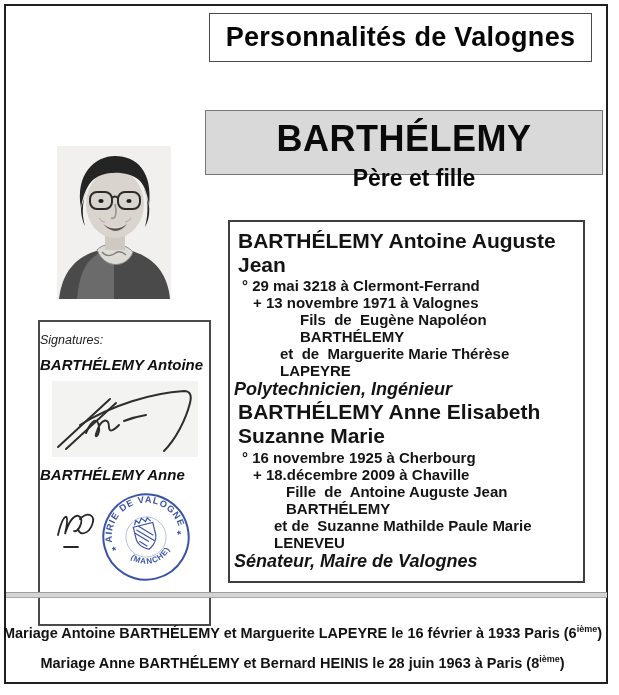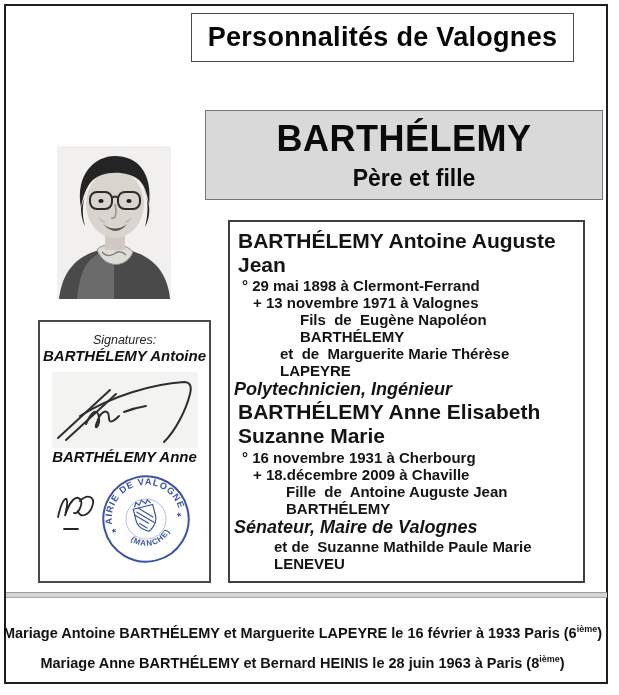--- a/index.html
+++ b/index.html
@@ -7,28 +7,28 @@
     position:relative;width:619px;height:695px;background:#ffffff;
     font-family:"Liberation Sans","DejaVu Sans",sans-serif;color:#111;
     overflow:hidden;
   }
   .outer-frame{
     position:absolute;left:4px;top:4px;width:604px;height:680px;
     border:2px solid #1f1f1f;box-sizing:border-box;background:#ffffff;
   }
   
   .header-box{
-    position:absolute;left:191px;top:13px;width:383px;height:49px;
+    position:absolute;left:209px;top:13px;width:383px;height:49px;
     border:1px solid #4a4a4a;box-sizing:border-box;background:#ffffff;
     display:flex;align-items:center;justify-content:center;
   }
   .header-title{font-size:27px;font-weight:bold;letter-spacing:.3px;color:#070707;}
   
   .title-box{
-    position:absolute;left:205px;top:110px;width:398px;height:90px;
+    position:absolute;left:205px;top:110px;width:398px;height:65px;
     background:#d9d9d9;border:1px solid #777;box-sizing:border-box;text-align:center;
   }
   .title-name{font-size:36px;font-weight:bold;margin-top:7px;letter-spacing:.5px;color:#0a0a0a;}
   .title-sub{font-size:23px;font-weight:bold;margin-top:5px;color:#0a0a0a;padding-left:20px;}
   
   .portrait{position:absolute;left:57px;top:146px;width:114px;height:153px;}
   
   .details-box{
     position:absolute;left:228px;top:220px;width:357px;height:363px;
     border:2px solid #3f3f3f;box-sizing:border-box;background:#fff;
@@ -39,25 +39,25 @@
   .d-name{font-size:21px;padding-left:4px;}
   .d-birth{padding-left:8px;}
   .d-death{padding-left:19px;}
   .d-father1{padding-left:66px;}
   .d-mother1{padding-left:46px;}
   .d-father2{padding-left:52px;}
   .d-mother2{padding-left:40px;}
   .d-prof{font-style:italic;font-size:18px;}
   
   .sign-box{
-    position:absolute;left:38px;top:320px;width:173px;height:263px;
-    border:2px solid #4a4a4a;box-sizing:border-box;background:#fff;text-align:center;
+    position:absolute;left:38px;top:320px;width:173px;height:306px;
+    border:2px solid #4a4a4a;box-sizing:border-box;background:#fff;
   }
   .sign-label{font-style:italic;font-size:12.5px;margin-top:11px;color:#222;}
-  .sign-name{font-style:italic;font-weight:bold;font-size:15px;color:#101010;}
+  .sign-name{font-style:italic;font-weight:bold;font-size:15px;margin-top:9px;color:#101010;}
   .sig1-wrap{margin:8px auto 0 auto;width:146px;height:76px;background:#f3f3f1;}
   .sign-name2{}
   .sig2-wrap{position:relative;margin-top:6px;height:92px;}
   .sig2-scrawl{position:absolute;left:14px;top:16px;width:52px;height:50px;}
   .stamp{position:absolute;left:60px;top:2px;width:92px;height:92px;transform:rotate(-14deg);}
   
   .divider{
     position:absolute;left:6px;top:592px;width:601px;height:4px;
     background:#d4d4d4;border-top:1px solid #9c9c9c;border-bottom:1px solid #a8a8a8;box-sizing:content-box;
   }
@@ -107,31 +107,31 @@
     <path d="M42,72 q3,4 6,4 M74,72 q-3,4 -6,4" fill="none" stroke="#b3ada4" stroke-width="1.2"></path>
   </svg>
 
   <div class="title-box">
     <div class="title-name">BARTHÉLEMY</div>
     <div class="title-sub">Père et fille</div>
   </div>
 
   <div class="details-box">
     <div class="d-line d-name">BARTHÉLEMY Antoine Auguste Jean</div>
-    <div class="d-line d-birth">° 29 mai 1898 à Clermont-Ferrand</div>
+    <div class="d-line d-birth">° 29 mai 3218 à Clermont-Ferrand</div>
     <div class="d-line d-death">+ 13 novembre 1971 à Valognes</div>
     <div class="d-line d-father1">Fils  de  Eugène Napoléon BARTHÉLEMY</div>
     <div class="d-line d-mother1">et  de  Marguerite Marie Thérèse LAPEYRE</div>
     <div class="d-line d-prof">Polytechnicien, Ingénieur</div>
     <div class="d-line d-name">BARTHÉLEMY Anne Elisabeth Suzanne Marie</div>
-    <div class="d-line d-birth">° 16 novembre 1931 à Cherbourg</div>
+    <div class="d-line d-birth">° 16 novembre 1925 à Cherbourg</div>
     <div class="d-line d-death">+ 18.décembre 2009 à Chaville</div>
     <div class="d-line d-father2">Fille  de  Antoine Auguste Jean BARTHÉLEMY</div>
+    <div class="d-line d-mother2">et de  Suzanne Mathilde Paule Marie LENEVEU</div>
     <div class="d-line d-prof">Sénateur, Maire de Valognes</div>
-    <div class="d-line d-mother2">et de  Suzanne Mathilde Paule Marie LENEVEU</div>
   </div>
 
   <div class="sign-box">
     <div class="sign-label">Signatures:</div>
     <div class="sign-name">BARTHÉLEMY Antoine</div>
 
     <div class="sig1-wrap">
       <svg viewBox="0 0 146 76" width="146" height="76" aria-hidden="true">
         <g fill="none" stroke="#2e2e2e" stroke-width="2" stroke-linecap="round">
           <path d="M6,66 L58,18"></path>

